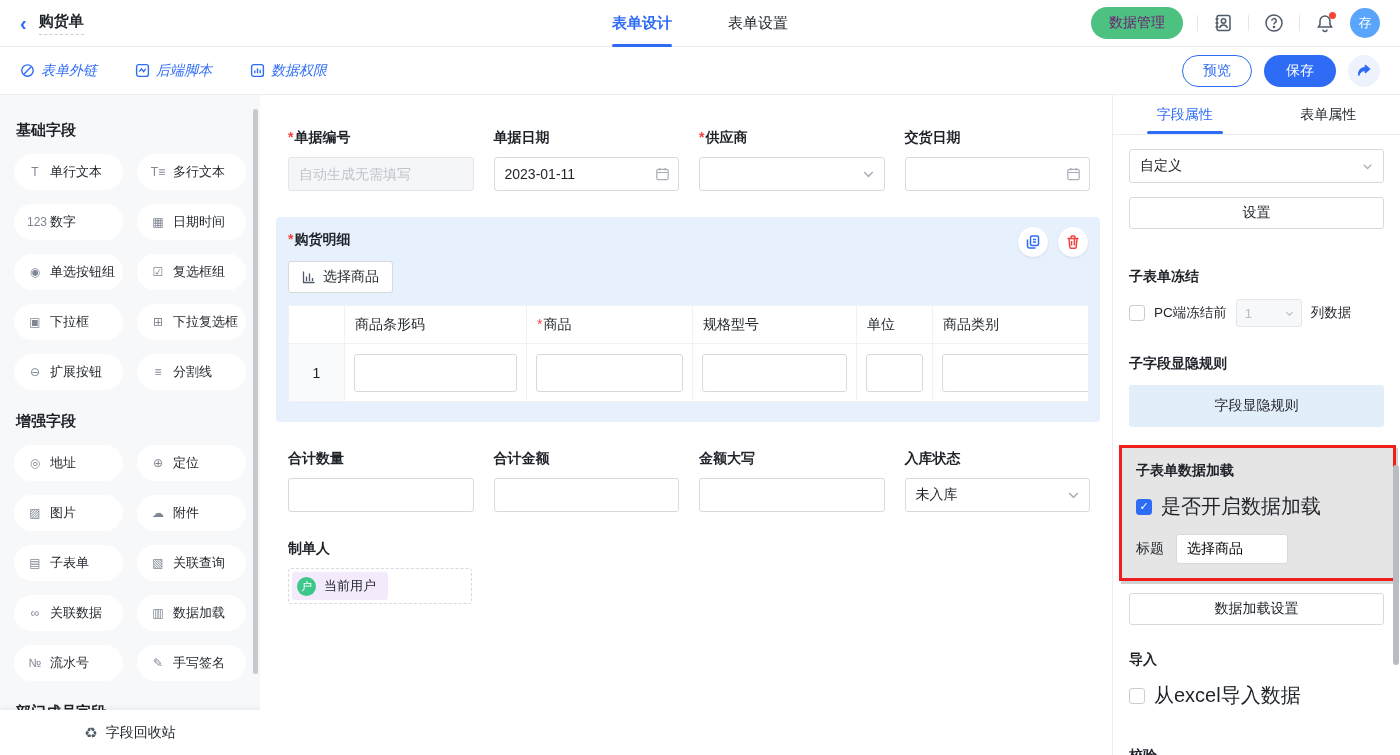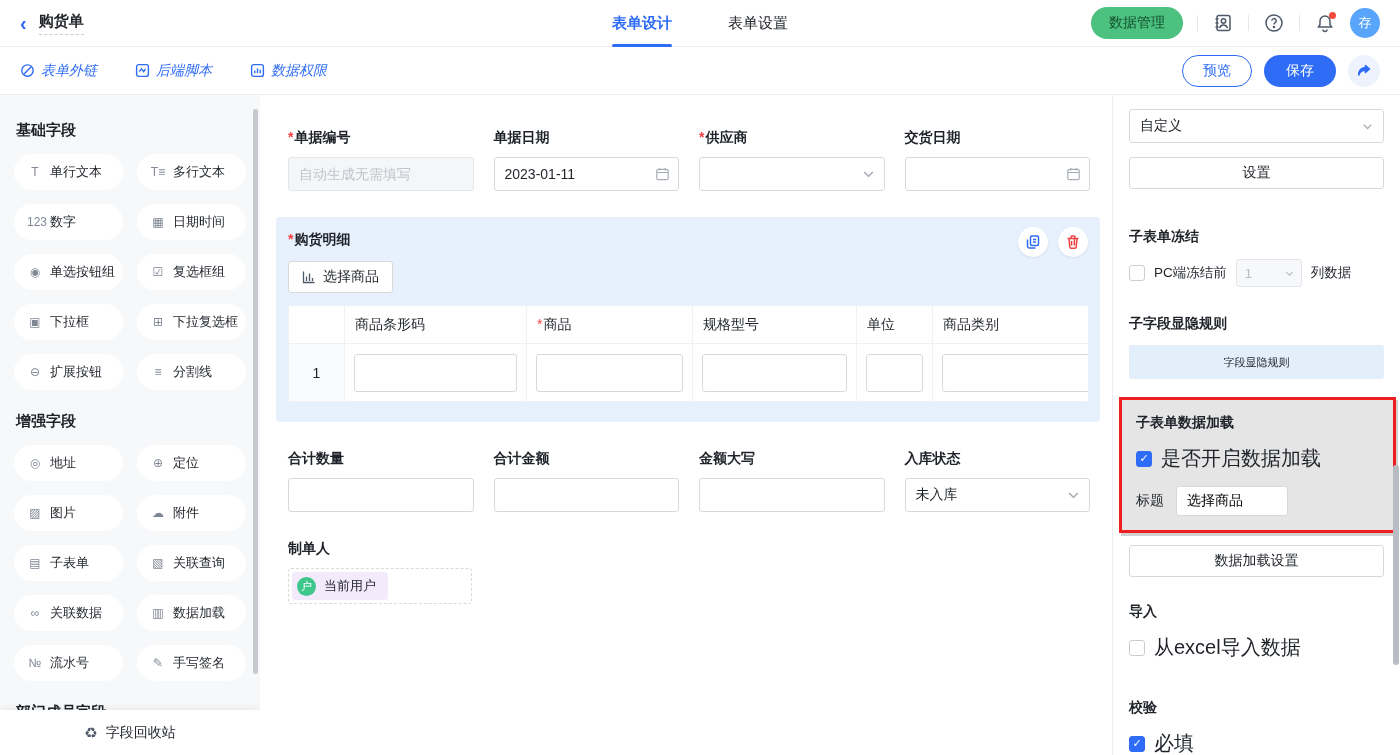--- a/index.html
+++ b/index.html
@@ -14,21 +14,21 @@
   .doc-title { font-size:15px; font-weight:bold; padding-bottom:3px;
     border-bottom:1px dashed #c9ccd1; }
   .header-tabs { position:absolute; left:50%; transform:translateX(-50%); top:0; height:47px;
     display:flex; gap:56px; }
   .h-tab { font-size:15px; display:flex; align-items:center; height:100%;
     position:relative; cursor:pointer; color:#1f2329; }
   .h-tab.active { color:#2e6cf6; font-weight:bold; }
   .h-tab.active::after { content:""; position:absolute; left:0; right:0; bottom:0;
     height:3px; background:#2e6cf6; border-radius:2px; }
   .header-right { margin-left:auto; display:flex; align-items:center; gap:14px; }
-  .pill-green { background:#4cc180; color:#14532d; border:none; font-size:14px;
+  .pill-green { background:#4cc180; color:#701a75; border:none; font-size:14px;
     height:32px; padding:0 18px; border-radius:16px; cursor:pointer; }
   .v-div { width:1px; height:16px; background:#e5e6eb; }
   .h-icon { width:22px; height:22px; color:#4e5969; position:relative; display:flex;
     align-items:center; justify-content:center; cursor:pointer; }
   .h-icon svg { width:20px; height:20px; }
   .red-dot { position:absolute; top:0; right:0; width:7px; height:7px;
     background:#f5483b; border-radius:50%; }
   .avatar { width:30px; height:30px; border-radius:50%; background:#58a5fb; color:#fff;
     font-size:13px; display:flex; align-items:center; justify-content:center; cursor:pointer; }
 
@@ -127,22 +127,22 @@
     border-radius:2px; }
   .p-body { padding:14px 16px 0; }
   .p-select { height:34px; border:1px solid #d9d9d9; border-radius:3px; display:flex;
     align-items:center; padding:0 10px; font-size:14px; position:relative; cursor:pointer;
     background:#fff; }
   .p-select .chev { position:absolute; right:9px; color:#a9aeb8; display:flex; }
   .p-select .chev svg { width:13px; height:13px; }
   .p-btn { width:100%; height:32px; background:#fff; border:1px solid #d9d9d9;
     border-radius:3px; font-size:14px; color:#1f2329; cursor:pointer; margin-top:14px;
     font-family:inherit; }
-  .p-btn-light { width:100%; height:34px; background:#e3eefb; border:none; border-radius:3px;
-    font-size:11px; color:#1f2329; cursor:pointer; margin-top:12px; font-family:Liberation Mono, monospace; }
+  .p-btn-light { width:100%; height:42px; background:#e3eefb; border:none; border-radius:3px;
+    font-size:14px; color:#1f2329; cursor:pointer; margin-top:12px; font-family:Liberation Mono, monospace; }
   .p-heading { font-size:14px; font-weight:bold; margin-top:39px; }
   .cb-row { display:flex; align-items:center; gap:9px; margin-top:13px; font-size:20px; }
   .cb { width:16px; height:16px; border:1px solid #c9cdd4; border-radius:3px; background:#fff;
     flex:none; cursor:pointer; position:relative; }
   .cb.checked { background:#2e6cf6; border-color:#2e6cf6; }
   .cb.checked::after { content:"✓"; color:#fff; font-size:11px; font-weight:bold;
     position:absolute; left:50%; top:50%; transform:translate(-50%,-52%); }
   .mini-select { height:28px; width:66px; border:1px solid #e5e6eb; border-radius:3px;
     background:#f7f8fa; color:#b8bcc4; font-size:13px; display:inline-flex;
     align-items:center; padding:0 8px; position:relative; }
@@ -487,20 +487,24 @@
       <div class="maker-box">
         <span class="user-tag">
           <span class="uc">户</span>
           <span>当前用户</span>
         </span>
       </div>
     </div>
   </div>
 
   <div class="panel">
+    <div class="p-tabs">
+      <div class="p-tab active">字段属性</div>
+      <div class="p-tab">表单属性</div>
+    </div>
     <div class="p-body">
       <div class="p-select">
         <span>自定义</span>
         <span class="chev">
           <svg viewBox="0 0 14 14" fill="none" stroke="currentColor" stroke-width="1.4">
               <path d="M3 5.2 7 9.2l4-4"></path>
             </svg>
         </span>
       </div>
       <button class="p-btn">设置</button>

